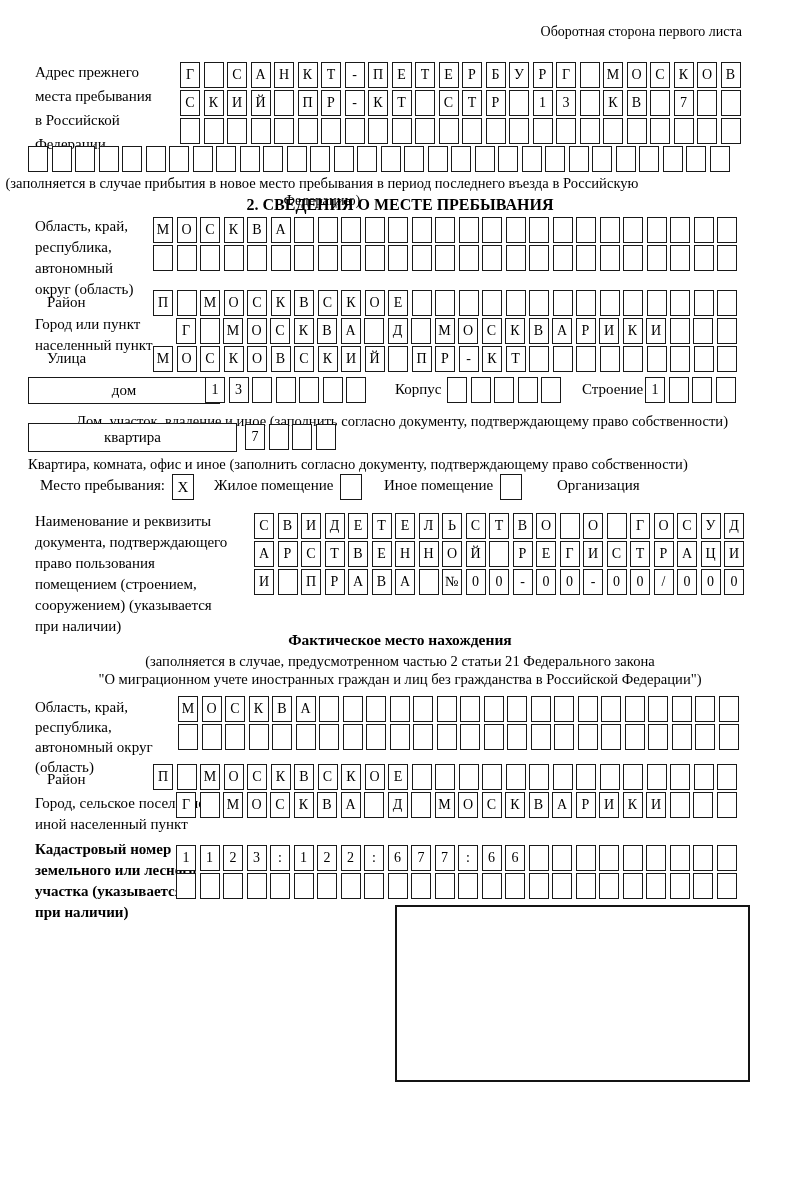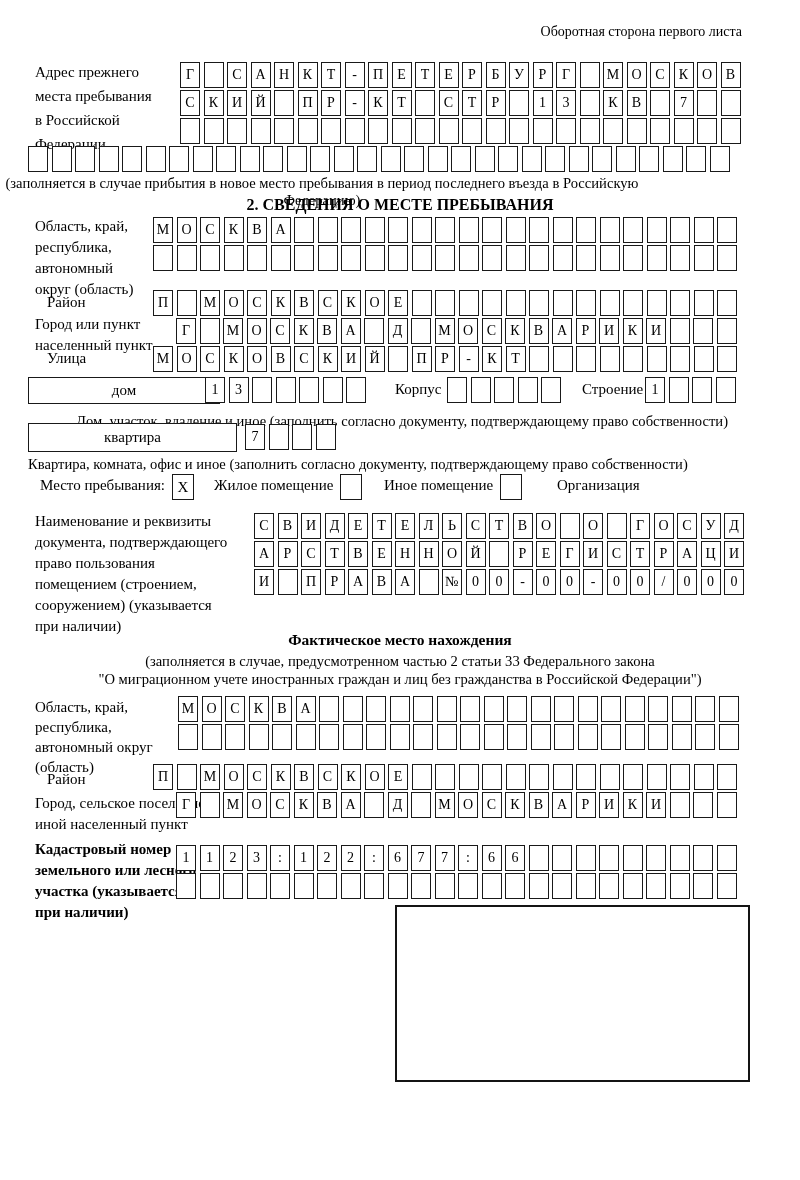--- a/index.html
+++ b/index.html
@@ -411,21 +411,21 @@
       <span class="cell">-</span>
       <span class="cell">0</span>
       <span class="cell">0</span>
       <span class="cell">/</span>
       <span class="cell">0</span>
       <span class="cell">0</span>
       <span class="cell">0</span>
     </div>
 
   <div class="title title3" style="top:631px;">Фактическое место нахождения</div>
-  <div class="multinote" style="left:0;top:653px;width:800px;">(заполняется в случае, предусмотренном частью 2 статьи 33 Федерального закона
+  <div class="multinote" style="left:0;top:653px;width:800px;">(заполняется в случае, предусмотренном частью 2 статьи 21 Федерального закона
 "О миграционном учете иностранных граждан и лиц без гражданства в Российской Федерации")</div>
 
   <div class="lbl lh20" style="left:35px;top:697px;">Область, край,
 республика,
 автономный округ
 (область)</div>
   <div class="cellrow" style="left:178px;top:696px;">
       <span class="cell">М</span>
       <span class="cell">О</span>
       <span class="cell">С</span>

